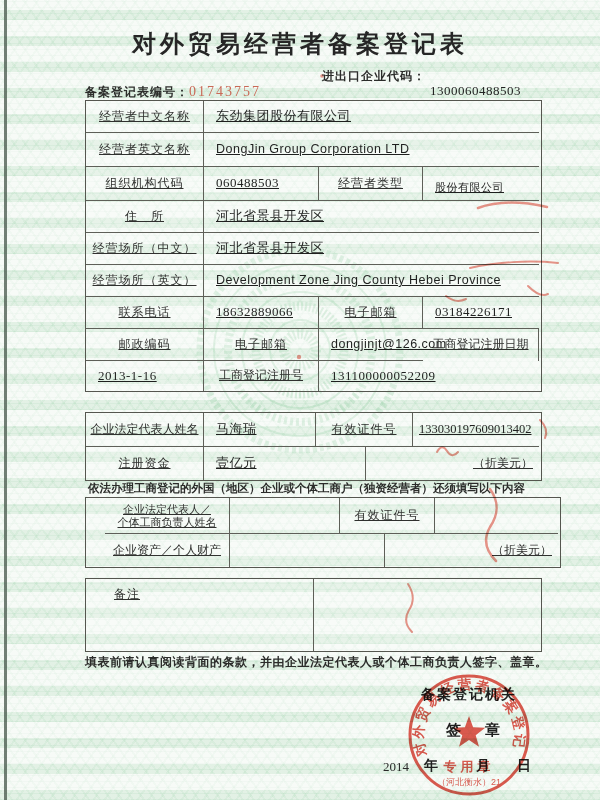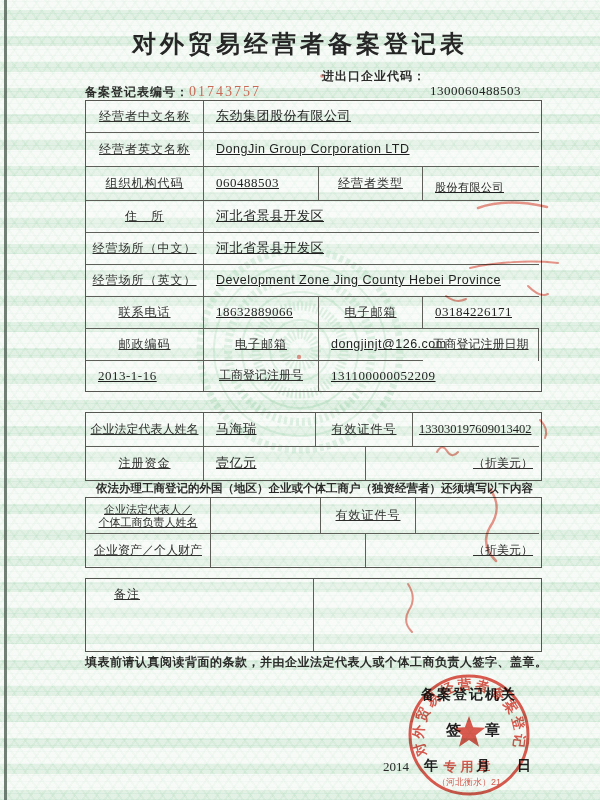--- a/index.html
+++ b/index.html
@@ -128,23 +128,23 @@
       <div class="cell br bb">有效证件号</div>
       <div class="cell bb val" style="padding-left:6px;font-size:12.5px;letter-spacing:0;">133030197609013402</div>
     </div>
     <div class="grid" style="grid-template-columns:118px 162px 173px;grid-template-rows:33px;">
       <div class="cell br">注册资金</div>
       <div class="cell br val">壹亿元</div>
       <div class="cell note-cell">（折美元）</div>
     </div>
   </div>
 
-  <div id="sec2-heading" class="abs sec-heading" style="top:481px;left:96px;">依法办理工商登记的外国（地区）企业或个体工商户（独资经营者）还须填写以下内容</div>
-
-  <div class="abs tbl" style="top:497px;left:85px;width:455px;">
+  <div id="sec2-heading" class="abs sec-heading" style="top:481px;left:88px;">依法办理工商登记的外国（地区）企业或个体工商户（独资经营者）还须填写以下内容</div>
+
+  <div class="abs tbl" style="top:497px;left:85px;width:455px;padding-left:19px;">
     <div class="grid" style="grid-template-columns:125px 110px 95px 123px;grid-template-rows:36px;">
       <div class="cell br bb lbl2" style="font-size:11px;letter-spacing:0;">
         <span>企业法定代表人／</span>
         <span>个体工商负责人姓名</span>
       </div>
       <div class="cell br bb"></div>
       <div class="cell br bb">有效证件号</div>
       <div class="cell bb"></div>
     </div>
     <div class="grid" style="grid-template-columns:125px 155px 173px;grid-template-rows:33px;">

